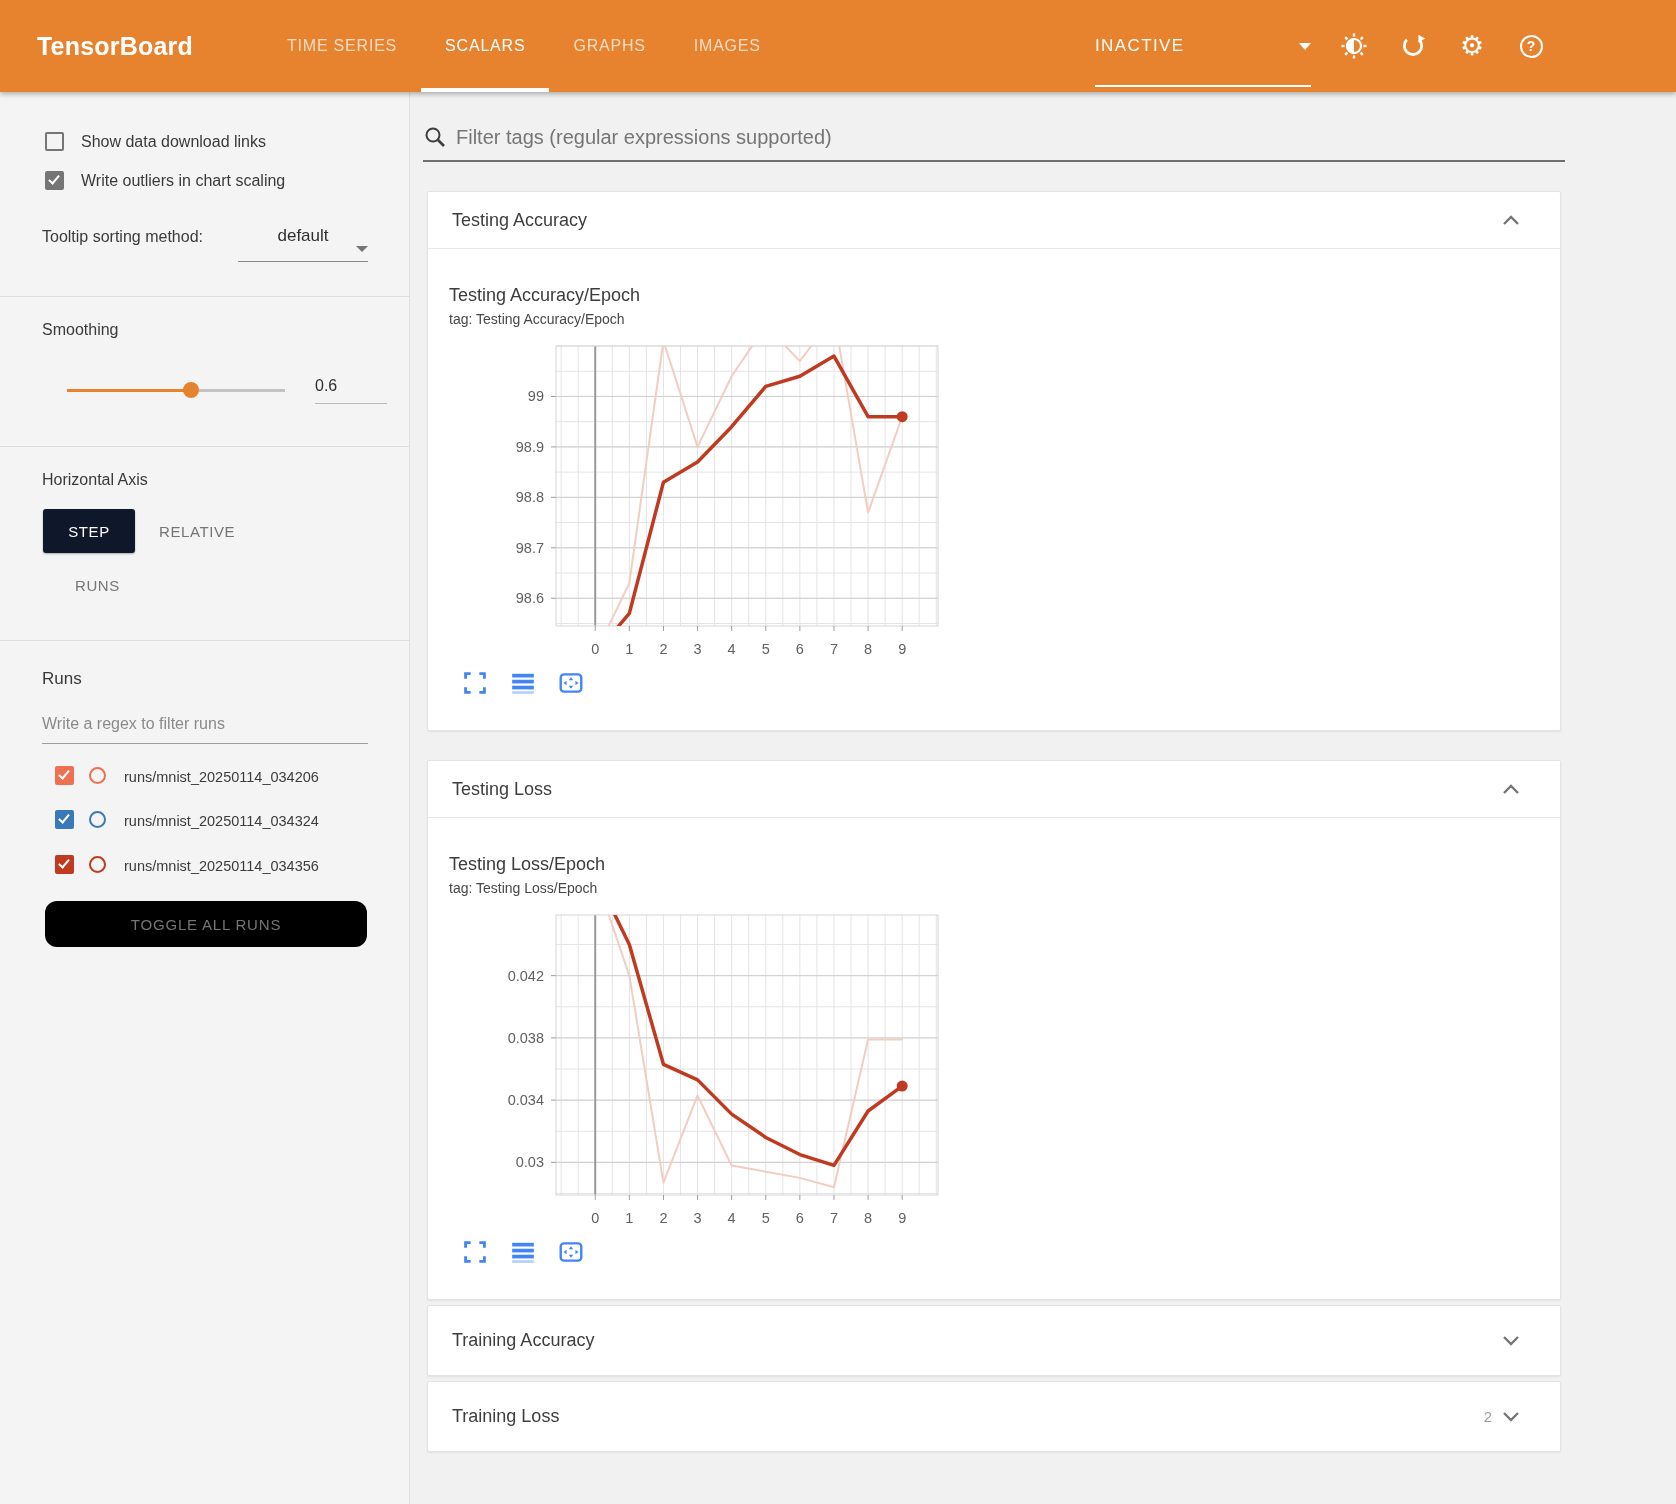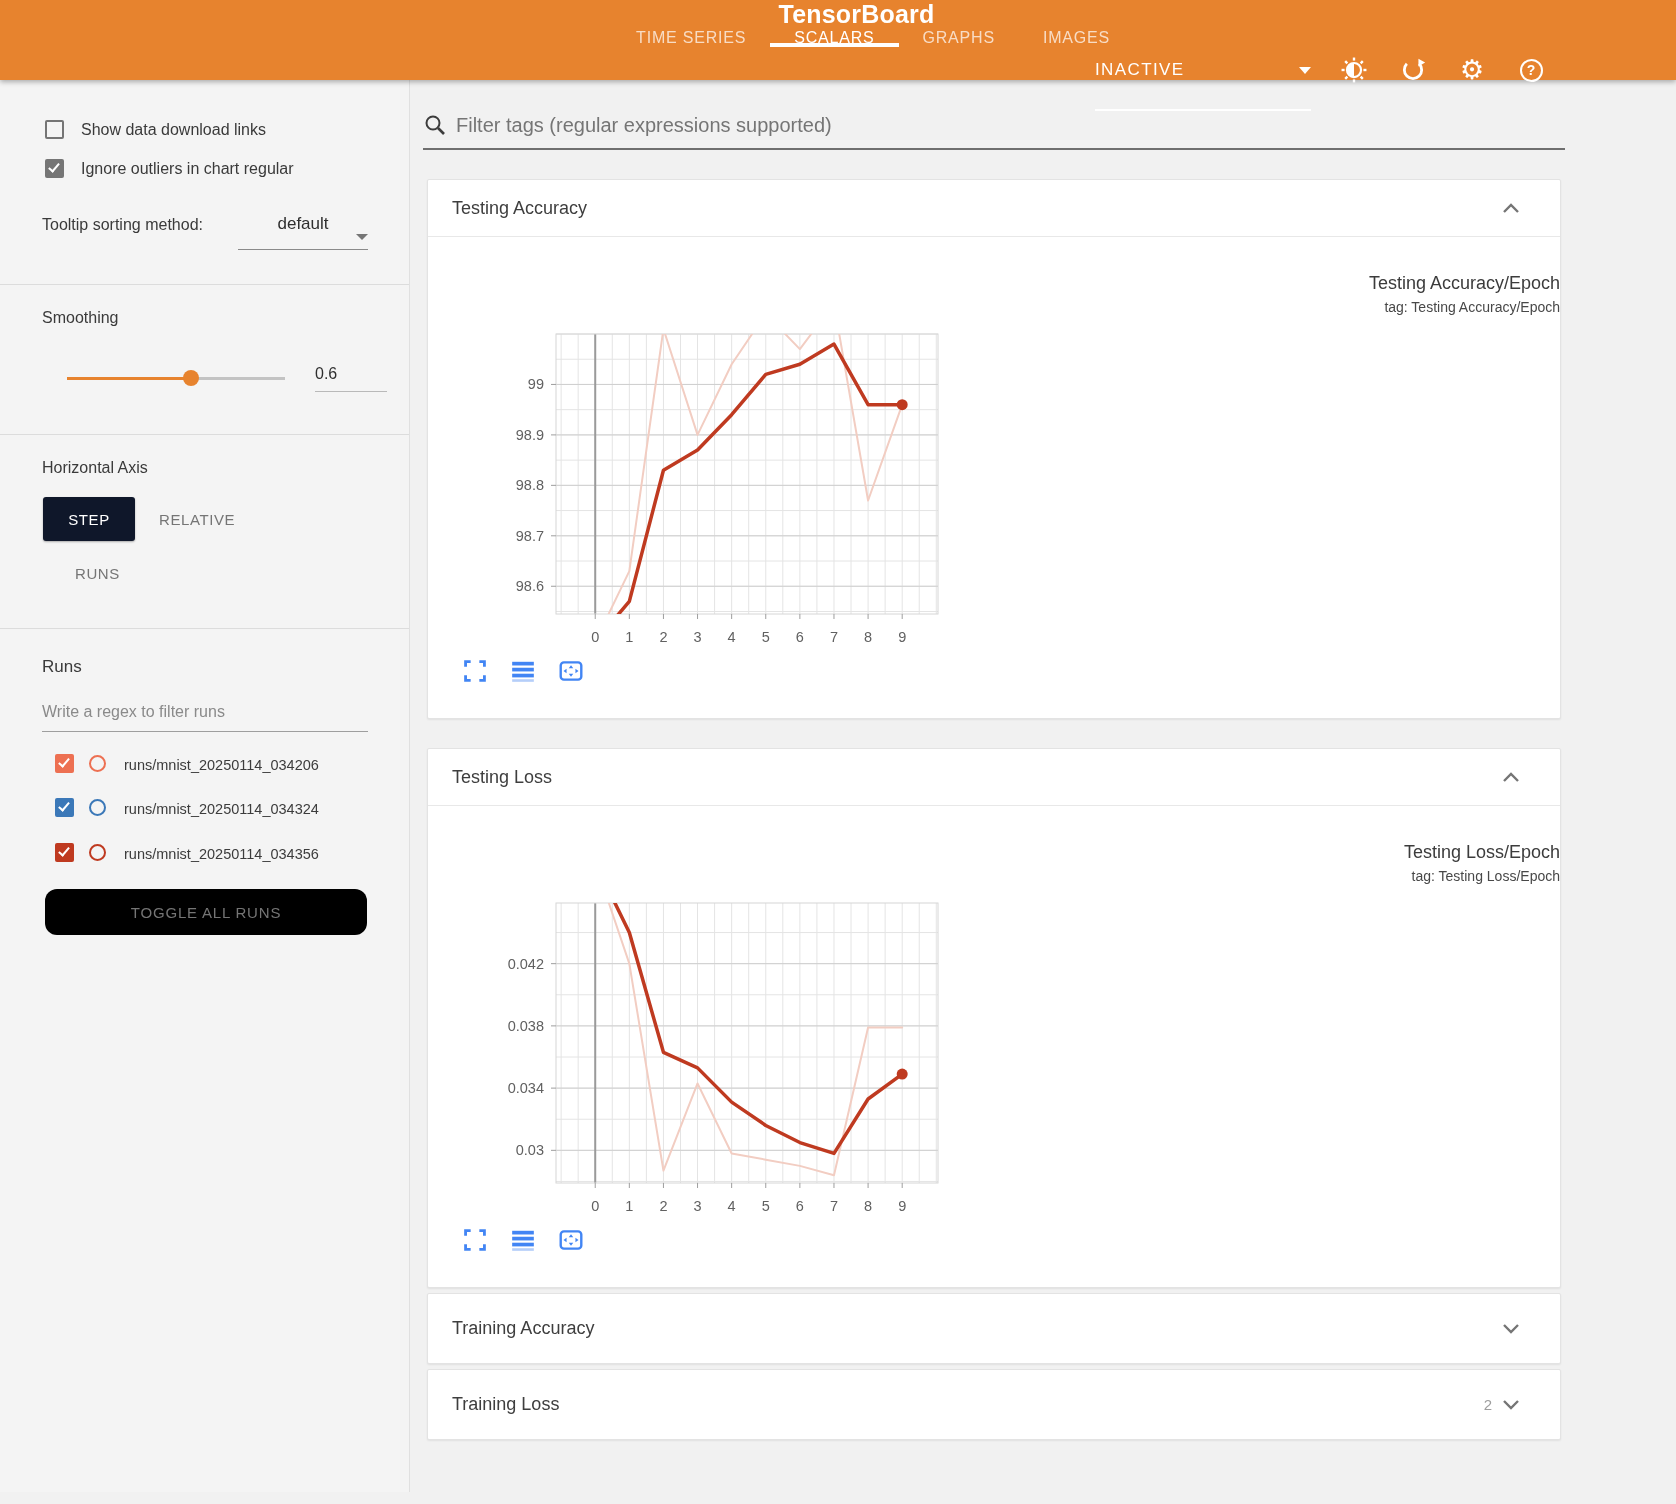--- a/index.html
+++ b/index.html
@@ -5,24 +5,23 @@
   * { box-sizing: border-box; margin: 0; padding: 0; }
   html,body { width:1676px; height:1504px; }
   body {
     font-family: "Liberation Sans", sans-serif;
     background:#f1f1f1;
     overflow:hidden;
     color:#3c3c3c;
   }
   
   .topbar{
-    height:80px; display:flex; align-items:center;
+    height:92px; display:flex; align-items:center;
     color:#fff; position:relative; z-index:5;
     box-shadow:0 2px 5px rgba(0,0,0,.3);
-    flex-direction:column;
   }
   .logo{ font-size:25px; font-weight:bold; margin-left:37px; letter-spacing:.2px; white-space:nowrap;}
   .tabs{ display:flex; height:100%; margin-left:70px;}
   .tab{
     display:flex; align-items:center; padding:0 24px; height:100%;
     font-size:16px; letter-spacing:.8px; color:rgba(255,255,255,.72);
     position:relative; cursor:pointer; white-space:nowrap;
   }
   .tab.active{ color:#fff; }
   .tab.active::after{
@@ -126,21 +125,21 @@
     display:flex; align-items:center; width:1142px;
     border-bottom:2px solid #6f6f6f; padding-bottom:11px; margin-left:-4px;
   }
   .filter-input{
     border:none; outline:none; background:transparent; flex:1;
     font-size:20px; font-family:inherit; margin-left:9px; color:#3a3a3a;
   }
   .filter-input::placeholder{ color:#757575; opacity:1;}
   .card{
     background:#fff; border:1px solid #e3e3e3; border-radius:2px;
-    box-shadow:0 1px 2px rgba(0,0,0,.07); width:1134px;text-align:right;
+    box-shadow:0 1px 2px rgba(0,0,0,.07); width:1134px;
   }
   .card.expanded{ margin-top:29px; }
   .card.collapsed{ margin-top:5px; }
   .card-header{
     height:57px; display:flex; align-items:center; padding:0 40px 0 24px; cursor:pointer;
   }
   .card.expanded .card-header{ border-bottom:1px solid #e8e8e8; }
   .card.collapsed .card-header{ height:69px; }
   .card-title{ font-size:18px; color:#3e3e3e; }
   .header-right{ margin-left:auto; display:flex; align-items:center; }
@@ -205,21 +204,21 @@
 
   <aside class="sidebar">
     <div class="cb-row">
       <span class="cbx"></span>
       <span class="cb-label">Show data download links</span>
     </div>
     <div class="cb-row">
       <span class="cbx checked gray">
           <span class="tick"></span>
         </span>
-      <span class="cb-label">Ignore outliers in chart regular</span>
+      <span class="cb-label">Write outliers in chart scaling</span>
     </div>
     <div class="tooltip-row">
       <div class="tooltip-label">Tooltip sorting method:</div>
       <div class="dd-select">
         <span>default</span>
         <span class="dd-caret"></span>
       </div>
     </div>
     <hr class="divider" style="margin-top:34px;">
     <div class="section-label">Smoothing</div>

